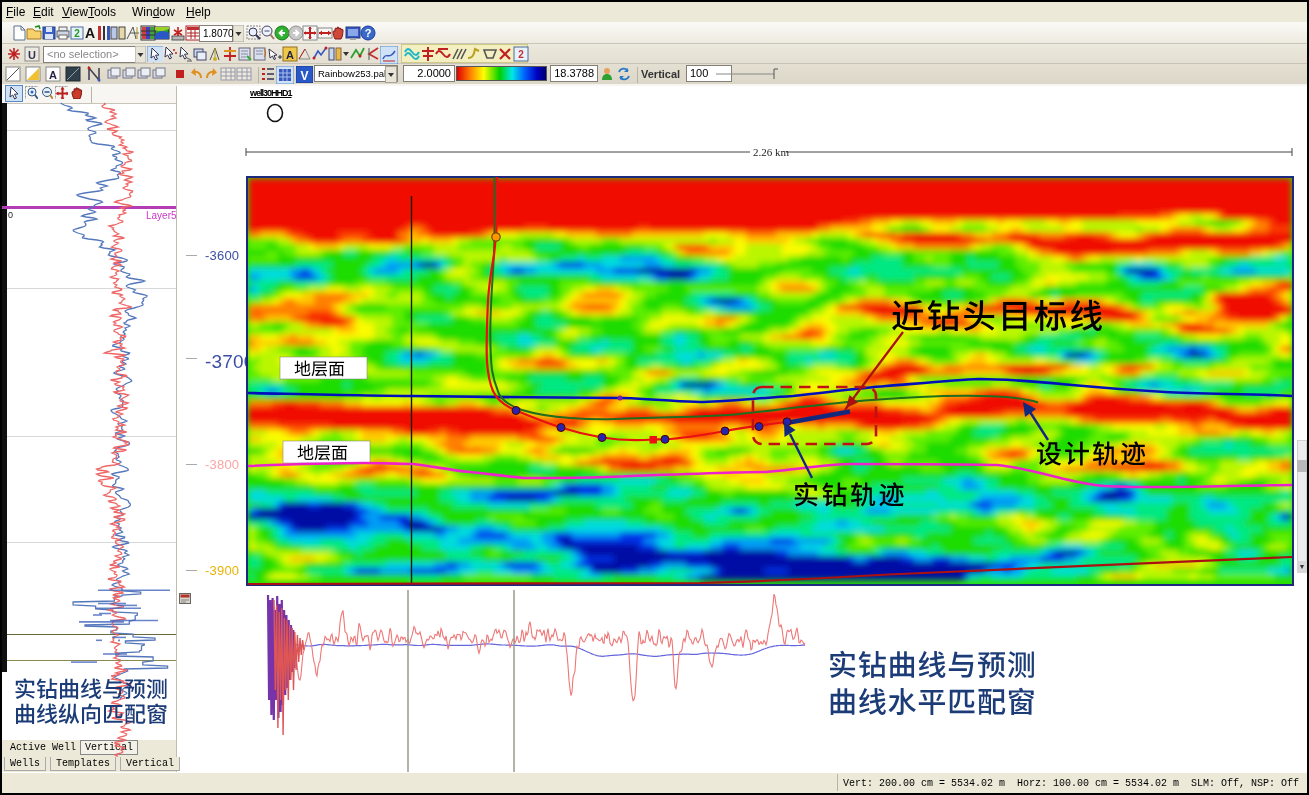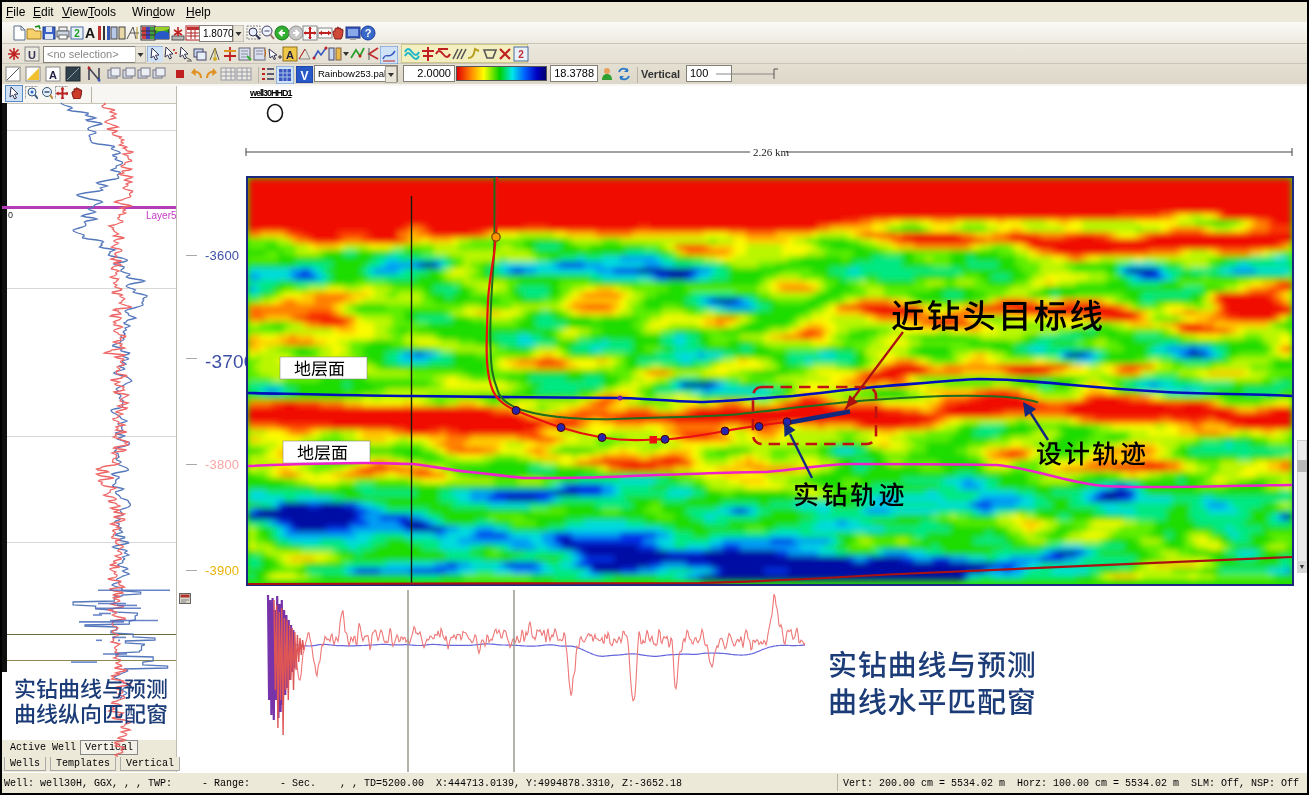--- a/index.html
+++ b/index.html
@@ -386,21 +386,20 @@
     <path d="M2 8h8M2 10h5" stroke="#888"></path>
   </svg>
 <div class="abs" style="left:2px;top:740px;width:174px;height:32px;background:#ece9d8">
 <span class="abs" style="left:8px;top:2px;font-family:'Liberation Mono',monospace;font-size:10px;color:#000">Active Well</span>
 <span class="abs" style="left:78px;top:0px;border:1px solid #888;background:#f4f2e8;padding:1px 4px;font-family:'Liberation Mono',monospace;font-size:10px;color:#000">Vertical</span>
 <span class="abs" style="left:2px;top:17px;border:1px solid #aaa;border-top:none;background:#ece9d8;padding:1px 5px;font-family:Liberation Mono, monospace;font-size:10px;color:#000">Wells</span>
 <span class="abs" style="left:48px;top:17px;border:1px solid #aaa;border-top:none;background:#ece9d8;padding:1px 5px;font-family:'Liberation Mono',monospace;font-size:10px;color:#000">Templates</span>
 <span class="abs" style="left:118px;top:17px;border:1px solid #aaa;border-top:none;background:#ece9d8;padding:1px 5px;font-family:'Liberation Mono',monospace;font-size:10px;color:#000">Vertical</span>
 </div>
 <div class="abs" style="left:2px;top:772px;width:1305px;height:21px;background:#ece9d8;border-top:1px solid #fff;font-family:'Liberation Mono',monospace;font-size:10px;color:#000">
-<span class="abs" style="left:2px;top:5px;white-space:nowrap">Well: well30H, GGX, , , TWP:&nbsp;&nbsp;&nbsp;&nbsp;&nbsp;- Range:&nbsp;&nbsp;&nbsp;&nbsp;&nbsp;- Sec.&nbsp;&nbsp;&nbsp;&nbsp;, , TD=5200.00&nbsp;&nbsp;X:444713.0139, Y:4994878.3310, Z:-3652.18</span>
 <span class="abs" style="left:841px;top:5px;white-space:nowrap">Vert: 200.00 cm = 5534.02 m&nbsp;&nbsp;Horz: 100.00 cm = 5534.02 m&nbsp;&nbsp;SLM: Off, NSP: Off&nbsp;&nbsp;VST: DEV&nbsp;&nbsp;Unc Gap: Off, Flt Gap: Off</span>
 </div>
 <div class="abs" style="left:837px;top:774px;width:1px;height:17px;background:#b8b4a6"></div>
 <div class="abs" style="left:1296px;top:86px;width:11px;height:686px;background:#fff"></div>
 <div class="abs" style="left:1297px;top:440px;width:10px;height:133px;background:#ececec;border:1px solid #d0d0d0"></div>
 <div class="abs" style="left:1297px;top:460px;width:10px;height:12px;background:#b8b8b8"></div>
 <div class="abs" style="left:1297px;top:561px;width:10px;height:12px;background:#d8d8d8;font-size:7px;text-align:center;line-height:12px;color:#333">▼</div>
 <svg class="abs" style="left:246px;top:176px" width="1048" height="410" viewBox="0 0 1048 410">
 <rect x="0" y="0" width="1048" height="410" fill="#1b2a7e"></rect>
 <defs>

